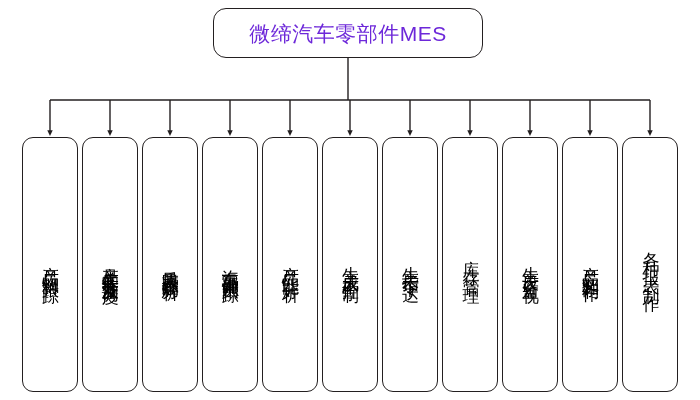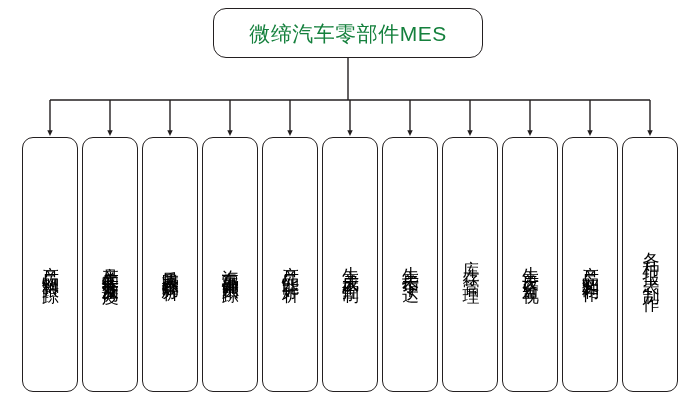--- a/index.html
+++ b/index.html
@@ -37,21 +37,21 @@
   }
   #root-node {
     left: 213px;
     top: 8px;
     width: 270px;
     height: 50px;
     border-radius: 13px;
   }
   #root-node .root-label {
     font-size: 21px;
-    color: #15803d;
+    color: #6d28d9;
     letter-spacing: 0.5px;
     line-height: 1;
     white-space: nowrap;
   }
   .leaf-node {
     top: 137px;
     width: 56px;
     height: 255px;
   }
   .leaf-label {

